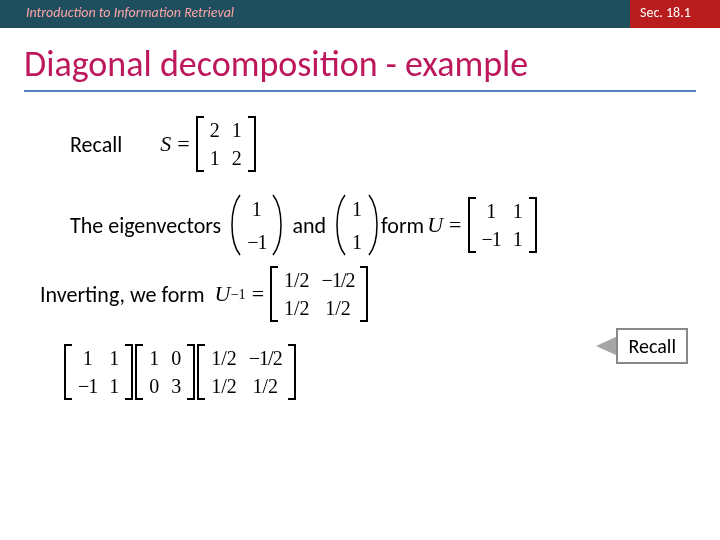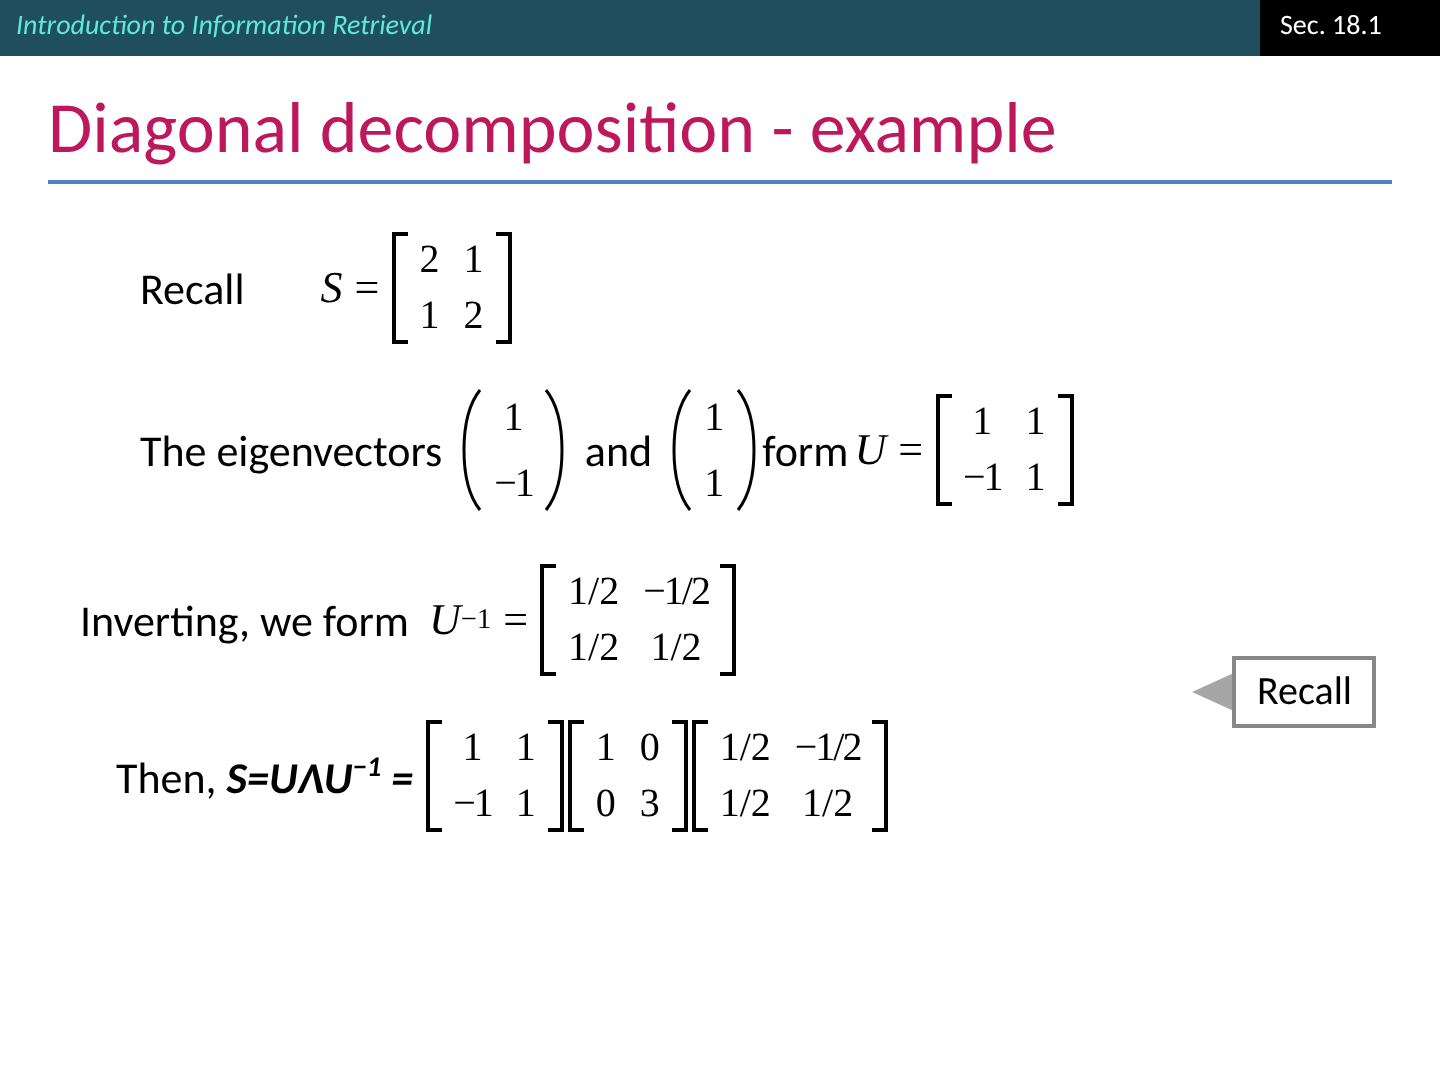--- a/index.html
+++ b/index.html
@@ -1,24 +1,24 @@
 <!DOCTYPE html>
 <html><head>
 <meta charset="utf-8">
 <style>
   *{margin:0;padding:0;box-sizing:border-box}
   body{width:720px;height:540px;background:#fff;font-family:"Segoe UI","Calibri",sans-serif;color:#000;overflow:hidden;position:relative}
   .header{display:flex;height:28px}
-  .header-left{background:#1f4e5f;color:#5eead4;flex:1;font-style:italic;font-size:14px;padding:4px 8px}
-  .header-right{background:#000000;color:#fff;width:90px;font-size:14px;padding:4px 10px;text-align:left}
+  .header-left{background:#1f4e5f;color:#fca5a5;flex:1;font-style:italic;font-size:14px;padding:4px 26px}
+  .header-right{background:#b91c1c;color:#fff;width:90px;font-size:14px;padding:4px 10px;text-align:left}
   .title{font-size:36px;font-weight:400;color:#be185d;padding:14px 0 4px 24px;font-family:"Calibri","Segoe UI",sans-serif}
   .rule{height:2px;background:#4f81bd;margin:0 24px}
   .content{padding:24px 0 0 0}
   .row{display:flex;align-items:center;margin:0 0 22px 0;padding:0 40px 0 70px}
-  .row.eig{margin-bottom:26px}
+  .row.eig{margin-bottom:10px}
   .label{font-size:22px;font-family:"Calibri",sans-serif;color:#000;white-space:nowrap}
   .math{font-family:"Times New Roman",serif;font-size:22px;display:inline-flex;align-items:center}
   .ital{font-style:italic}
   .matrix{display:inline-flex;align-items:stretch}
   .matrix .col{display:flex;flex-direction:column;justify-content:space-around;align-items:center;padding:0 6px}
   .matrix .br{width:8px;border:2px solid #000;}
   .matrix .bl{border-right:none}
   .matrix .brr{border-left:none}
   .tall2 .br{height:56px}
   .tall2 .col{height:56px}
@@ -130,23 +130,20 @@
         <span class="col">
             <span class="cell neg">−1/2</span>
             <span class="cell">1/2</span>
           </span>
         <span class="br brr"></span>
       </span>
     </span>
   </div>
 
   <div class="row last">
-    <span class="label">
-      <span>Then, </span><span class="bi">S=U</span><span class="bi">Λ</span><span class="bi">U</span><span class="bi sup">−1</span><span class="bi"> =</span>
-    </span>
     <span style="width:6px"></span>
     <span class="math matrix tall2">
       <span class="br bl"></span>
       <span class="col">
           <span class="cell">1</span>
           <span class="cell neg">−1</span>
         </span>
       <span class="col">
           <span class="cell">1</span>
           <span class="cell">1</span>

